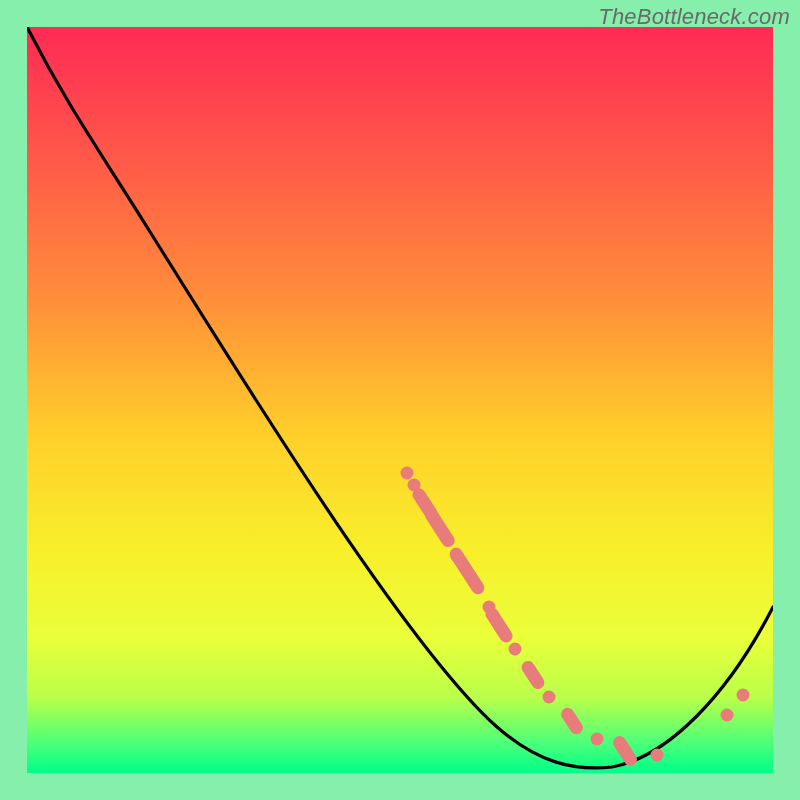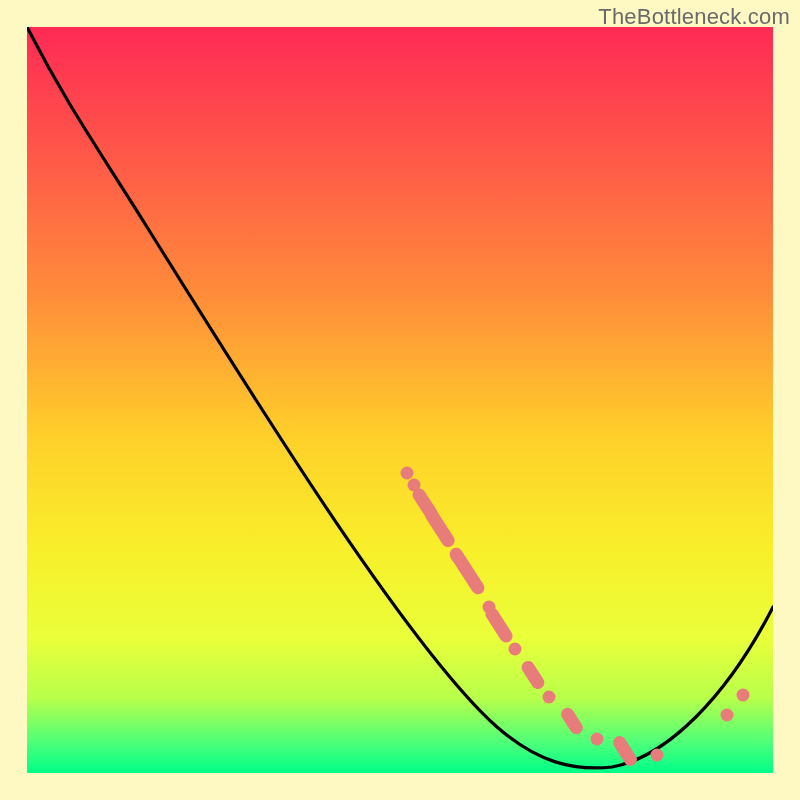--- a/index.html
+++ b/index.html
@@ -9,21 +9,22 @@
     height: 800px;
     background: #000;
     overflow: hidden;
   }
   .canvas {
     position: absolute;
     left: 0;
     top: 0;
     width: 800px;
     height: 800px;
-    background: #fef9c3;
+    background: #86efac;
+    font-style: italic;
   }
   .plot {
     position: absolute;
     left: 27px;
     top: 27px;
     width: 746px;
     height: 746px;
     background: linear-gradient(to bottom,
       #ff2a55 0%,
       #ff5a48 18%,

